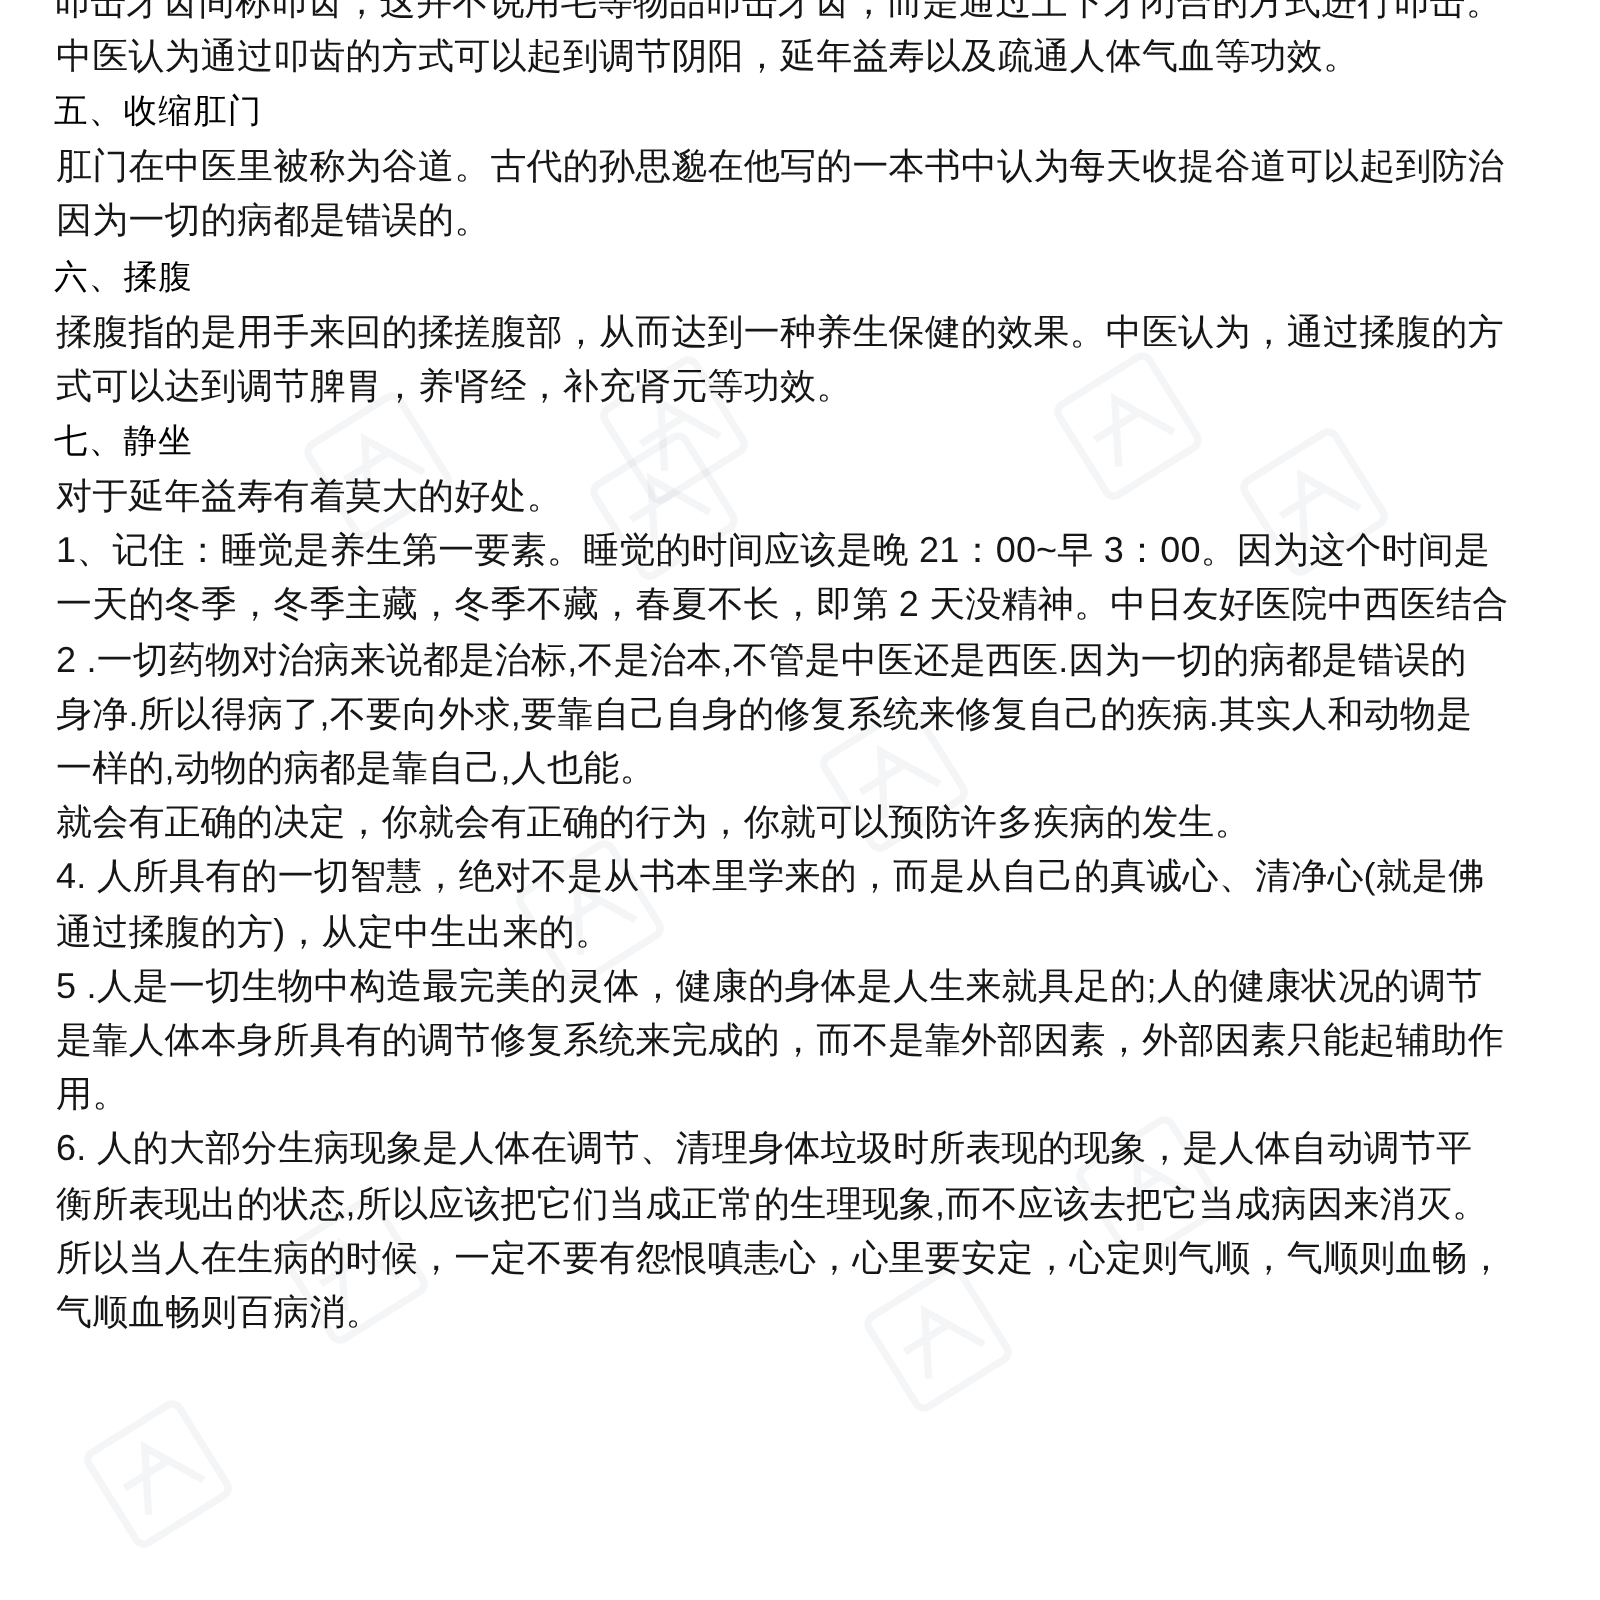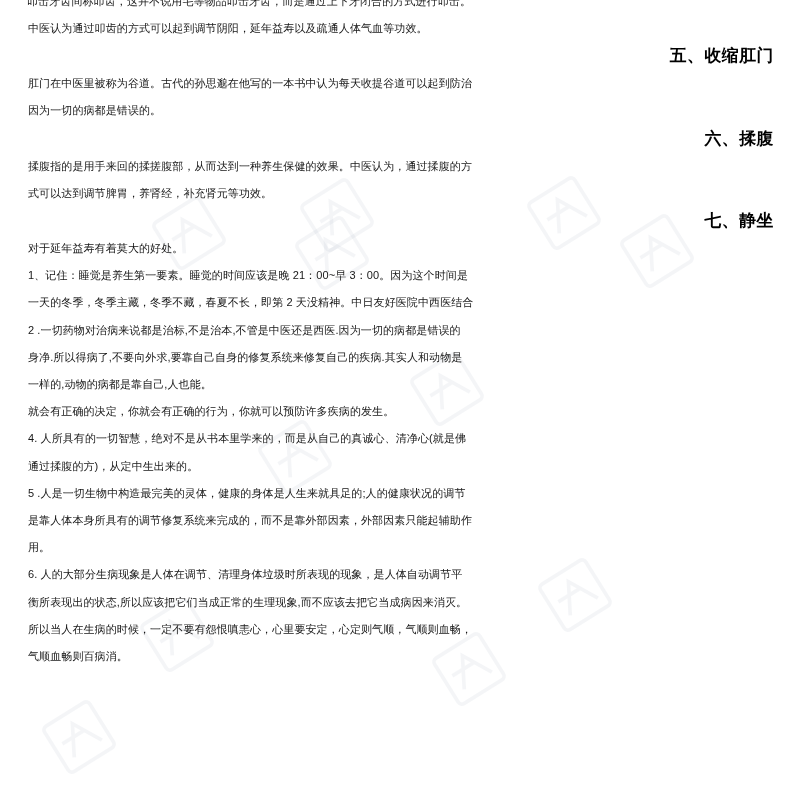--- a/index.html
+++ b/index.html
@@ -44,21 +44,21 @@
     position: absolute;
     top: 0;
     left: 0;
     width: 800px;
     z-index: 2;
     padding: 0 26px 0 27px;
     box-sizing: border-box;
   }
 
   .line {
-    font-size: 11px;
+    font-size: 18px;
     line-height: 26.2px;
     letter-spacing: 0.1px;
     white-space: pre;
     color: #161616;
     text-rendering: optimizeLegibility;
   }
 
   .line.first {
     
     height: 14px;
@@ -70,25 +70,24 @@
     position: absolute;
     left: 0;
     bottom: -0.5px;
     line-height: 26.2px;
     display: block;
   }
 
   .heading {
     font-size: 16.8px;
     line-height: 27px;
-    font-weight: bold;
+    font-weight: normal;
     letter-spacing: 0.6px;
     color: #000000;
     white-space: pre;
-    text-align: right;
   }
 
   .para {
     margin: 1px;
   }
 </style>
 </head>
 <body>
 
 <div class="page">

